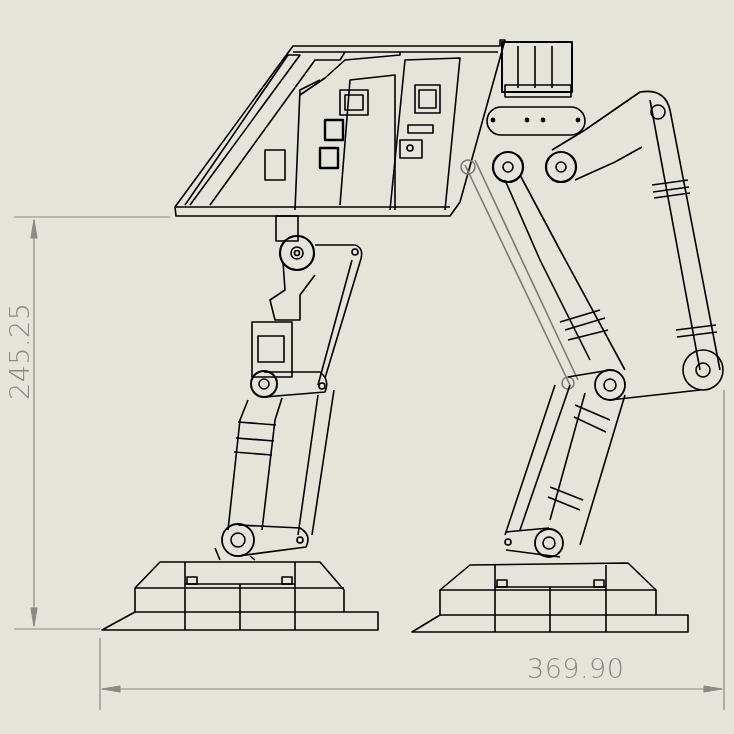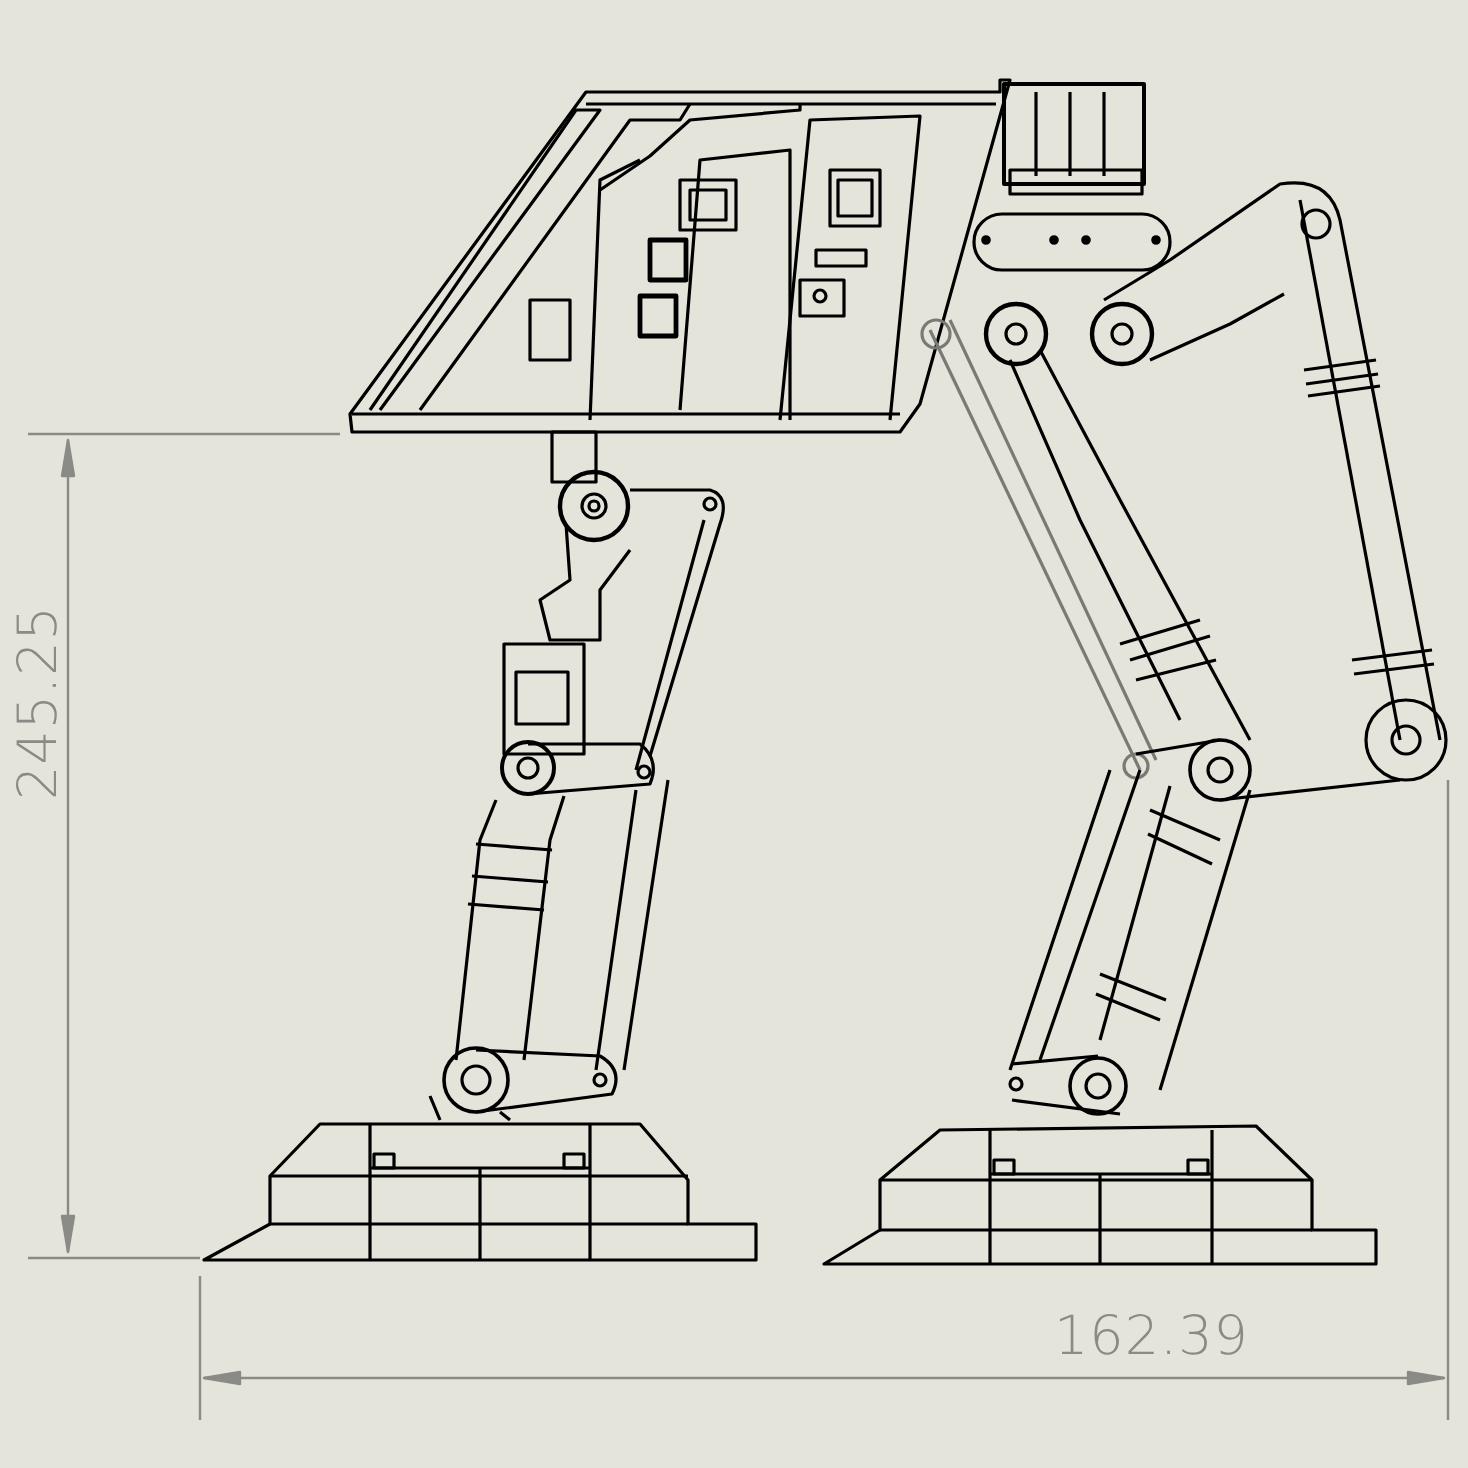--- a/index.html
+++ b/index.html
@@ -150,14 +150,14 @@
     <line x1="440" y1="615" x2="656" y2="615"></line>
     <line x1="495" y1="565" x2="495" y2="632"></line>
     <line x1="550" y1="587" x2="550" y2="632"></line>
     <line x1="606" y1="565" x2="606" y2="632"></line>
     <line x1="495" y1="587" x2="606" y2="587"></line>
     <rect x="497" y="580" width="10" height="7"></rect>
     <rect x="594" y="580" width="10" height="7"></rect>
   </g>
 </svg>
 
-<div id="dim-h-text" class="dim-text">162.39</div>
+<div id="dim-h-text" class="dim-text">369.90</div>
 <div id="dim-v-text" class="dim-text">245.25</div>
 
 </body></html>

